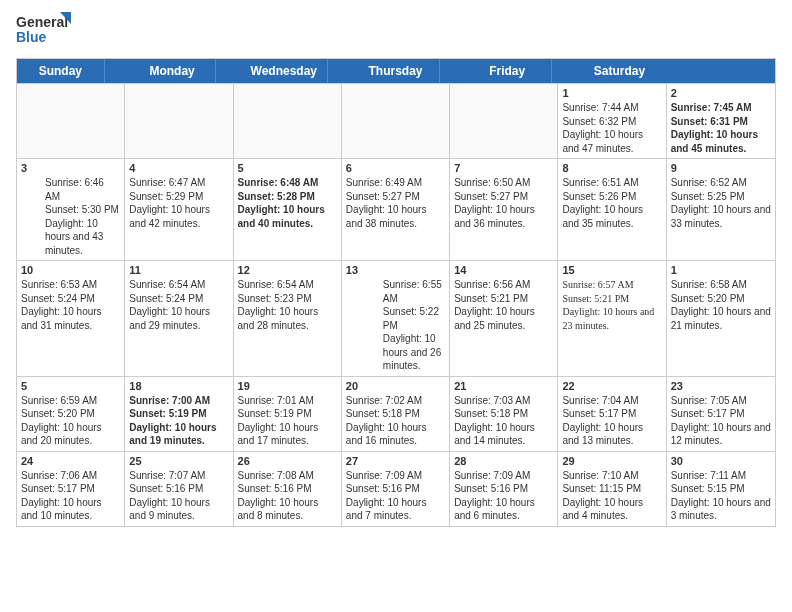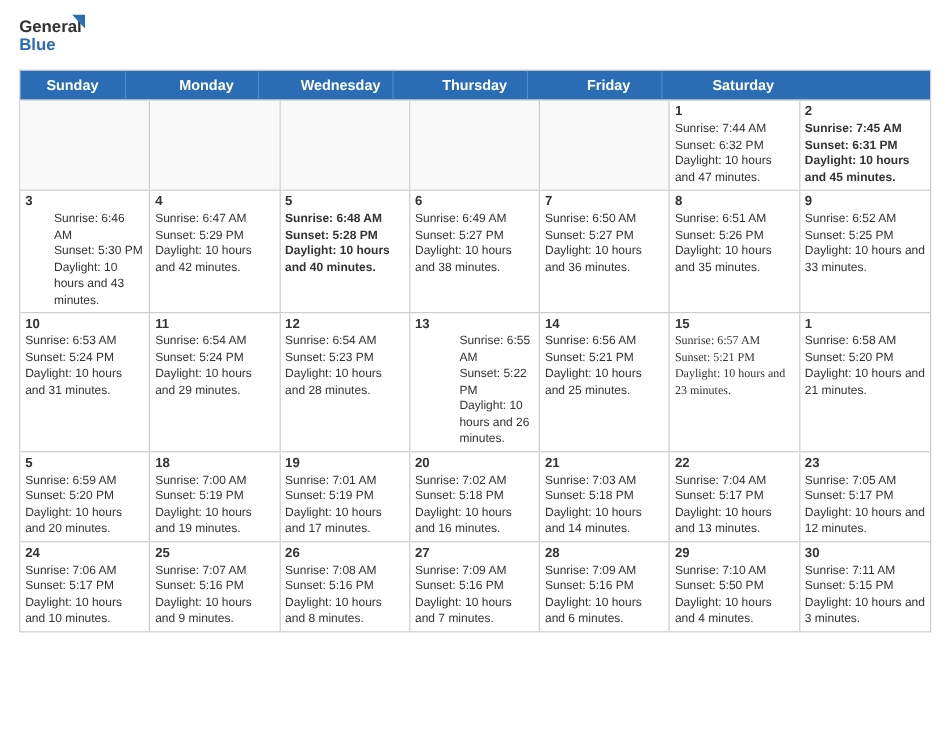--- a/index.html
+++ b/index.html
@@ -231,21 +231,21 @@
         </div>
         <div class="cal-row">
           <div class="cal-cell">
             <span class="day-num">5</span>
             <div class="cell-info" style="white-space: pre-line;">Sunrise: 6:59 AM
 Sunset: 5:20 PM
 Daylight: 10 hours and 20 minutes.</div>
           </div>
           <div class="cal-cell">
             <span class="day-num">18</span>
-            <div class="cell-info" style="white-space: pre-line;">Sunrise: 7:00 AM
+            <div class="cell-info" style="white-space: pre-line; font-weight: bold;">Sunrise: 7:00 AM
 Sunset: 5:19 PM
 Daylight: 10 hours and 19 minutes.</div>
           </div>
           <div class="cal-cell">
             <span class="day-num">19</span>
             <div class="cell-info" style="white-space: pre-line;">Sunrise: 7:01 AM
 Sunset: 5:19 PM
 Daylight: 10 hours and 17 minutes.</div>
           </div>
           <div class="cal-cell">
@@ -300,21 +300,21 @@
           </div>
           <div class="cal-cell">
             <span class="day-num">28</span>
             <div class="cell-info" style="white-space: pre-line;">Sunrise: 7:09 AM
 Sunset: 5:16 PM
 Daylight: 10 hours and 6 minutes.</div>
           </div>
           <div class="cal-cell">
             <span class="day-num">29</span>
             <div class="cell-info" style="white-space: pre-line;">Sunrise: 7:10 AM
-Sunset: 5:50 PM
+Sunset: 11:15 PM
 Daylight: 10 hours and 4 minutes.</div>
           </div>
           <div class="cal-cell">
             <span class="day-num">30</span>
             <div class="cell-info" style="white-space: pre-line;">Sunrise: 7:11 AM
 Sunset: 5:15 PM
 Daylight: 10 hours and 3 minutes.</div>
           </div>
         </div>
       </div>

